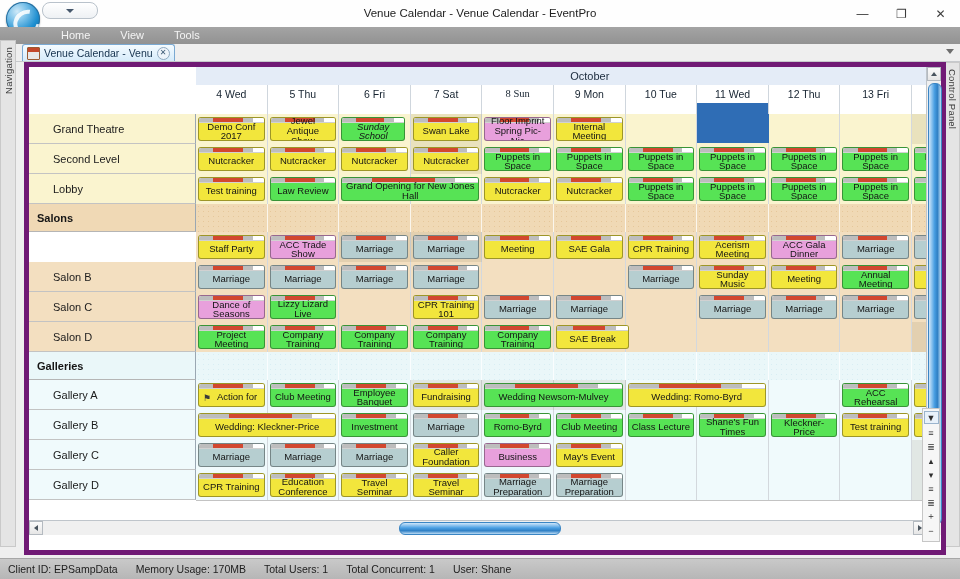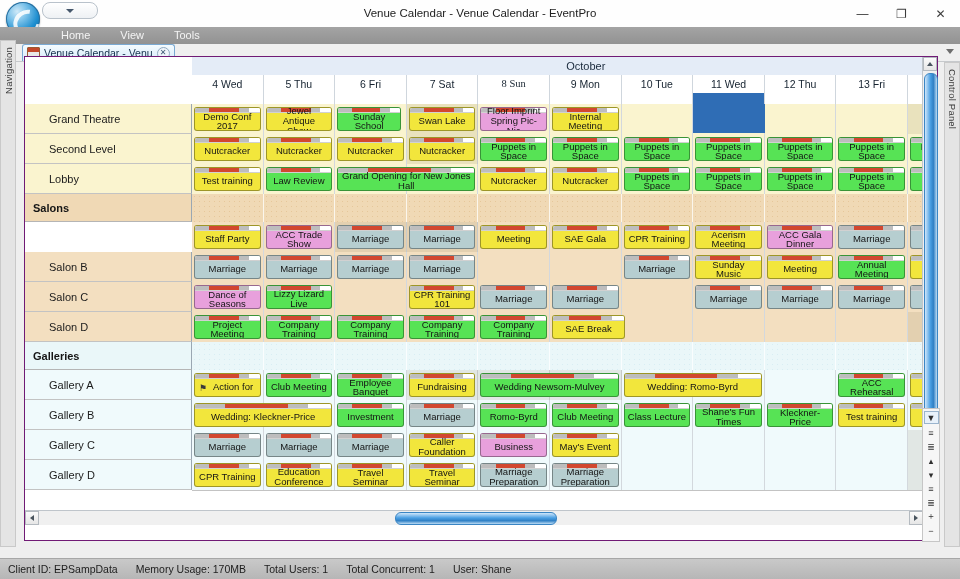--- a/index.html
+++ b/index.html
@@ -51,21 +51,21 @@
 
   
   .vdock{position:absolute;top:40px;width:14px;height:505px;background:#e4e4e4;border:1px solid #c9c9c9;
          display:flex;align-items:flex-start;justify-content:center;}
   .vdock.left{left:0;top:40px;height:505px;}
   .vdock.right{right:0;top:62px;height:483px;}
   .vdock span{writing-mode:vertical-rl;font-size:9.5px;color:#3b3b3b;margin-top:6px;letter-spacing:.2px;}
   .vdock.left span{transform:rotate(180deg);}
 
   
-  .calframe{position:absolute;left:24px;top:56px;width:912px;height:483px;background:#fff;border:1px solid #701a75;}
+  .calframe{position:absolute;left:24px;top:62px;width:912px;height:483px;background:#fff;border:5px solid #701a75;}
   .grid{position:absolute;left:0;top:0;width:898px;height:468px;overflow:hidden;background:#fff;}
 
   
   .hdr-corner{position:absolute;left:0;top:0;width:167px;height:47px;background:#fff;border-right:1px solid #9aa7b2;border-bottom:1px solid #9aa7b2;}
   .hdr-month{position:absolute;left:167px;top:0;height:18px;background:#e4ecf7;border-bottom:1px solid #b9c4d0;
              line-height:18px;text-align:center;font-size:11px;color:#1b2b3d;}
   .hdr-days{position:absolute;left:167px;top:18px;height:18px;border-bottom:1px solid #b9c4d0;}
   .hdr-day{position:absolute;top:0;height:18px;line-height:18px;text-align:center;font-size:10.5px;color:#15222f;
            border-right:1px solid #cfd6dd;background:#fff;box-sizing:border-box;}
   .hdr-sub{position:absolute;left:167px;top:36px;height:11px;border-bottom:1px solid #9aa7b2;}
@@ -232,21 +232,21 @@
                 </div>
                 <div class="ev" style="left: 73.6px; width: 66.6px; background: rgb(242, 230, 60);">
                   <div class="bar">
                     <i style="background: rgb(189, 189, 189); width: 22%;"></i>
                     <i style="background: rgb(210, 71, 47); width: 46%;"></i>
                     <i style="background: rgb(189, 189, 189); width: 15%;"></i>
                     <i style="background: rgb(255, 255, 255); width: 17%;"></i>
                   </div>
                   <div class="txt two">Jewel Antique Show</div>
                 </div>
-                <div class="ev" style="left: 145.2px; width: 64px; background: rgb(87, 227, 85);">
+                <div class="ev" style="left: 145.2px; width: 64px; background: rgb(87, 227, 85); font-style: italic;">
                   <div class="bar">
                     <i style="background: rgb(189, 189, 189); width: 22%;"></i>
                     <i style="background: rgb(210, 71, 47); width: 46%;"></i>
                     <i style="background: rgb(189, 189, 189); width: 15%;"></i>
                     <i style="background: rgb(255, 255, 255); width: 17%;"></i>
                   </div>
                   <div class="txt">Sunday School</div>
                 </div>
                 <div class="ev" style="left: 216.8px; width: 66.6px; background: rgb(242, 230, 60);">
                   <div class="bar">

